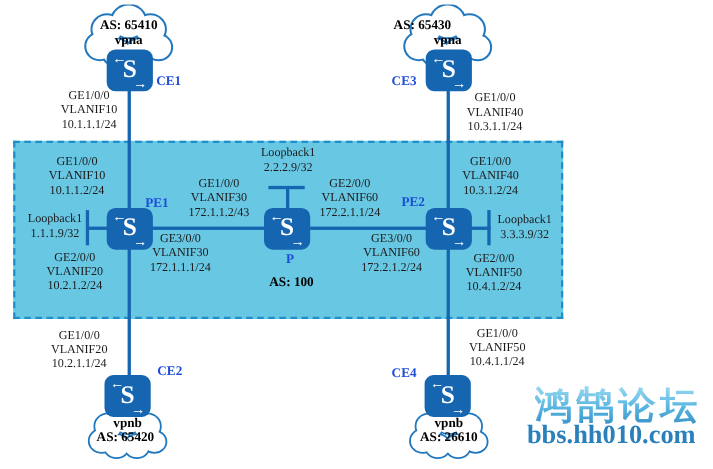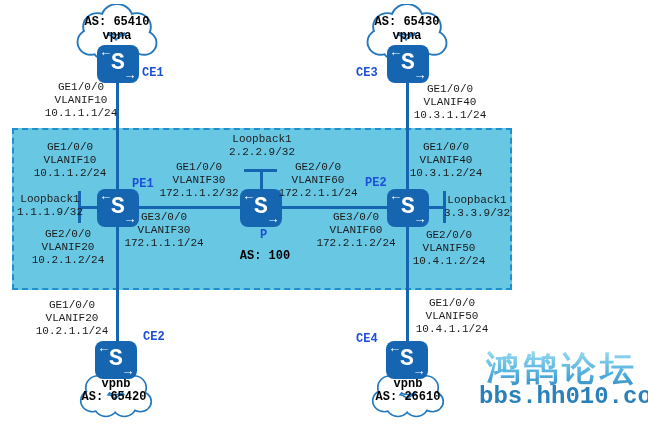--- a/index.html
+++ b/index.html
@@ -1,18 +1,18 @@
 <!DOCTYPE html>
 <html><head>
 <meta charset="utf-8">
 <style>
   html,body{margin:0;padding:0;background:#fff;}
   .canvas{
     position:relative;width:648px;height:426px;background:#fff;overflow:hidden;
-    font-family:Liberation Mono, monospace;color:#1b1b1b;
+    font-family:Liberation Serif, serif;color:#1b1b1b;
   }
   .backbone{
     position:absolute;left:12px;top:128px;width:500px;height:162px;
     box-sizing:border-box;background:#68C7E3;border:2px dashed #1E8FCB;
   }
   .line{position:absolute;background:#1565B0;}
   .router{
     position:absolute;width:42px;height:38px;background:#1565B0;border-radius:8px;
     color:#fff;z-index:6;
   }
@@ -105,21 +105,21 @@
     <g fill="#fff">
       <circle cx="22" cy="42" r="13"></circle>
         <circle cx="29" cy="25" r="14"></circle>
         <circle cx="50" cy="17" r="16"></circle>
       <circle cx="71" cy="25" r="14"></circle>
         <circle cx="79" cy="43" r="12"></circle>
         <circle cx="60" cy="48" r="13"></circle>
         <circle cx="38" cy="48" r="13"></circle>
     </g>
   </svg>
-  <div class="ctext" style="left:407px;top:15px;">AS: 65430</div>
+  <div class="ctext" style="left:384px;top:15px;">AS: 65430</div>
   <div class="ctext" style="left:407px;top:29px;">vpna</div>
 
   <svg class="cloud" style="left:74px;top:368px;" width="84" height="50" viewBox="0 0 100 64" preserveAspectRatio="none">
     <g fill="#fff" stroke="#2278BE" stroke-width="4">
       <circle cx="22" cy="42" r="13"></circle>
         <circle cx="29" cy="25" r="14"></circle>
         <circle cx="50" cy="17" r="16"></circle>
       <circle cx="71" cy="25" r="14"></circle>
         <circle cx="79" cy="43" r="12"></circle>
         <circle cx="60" cy="48" r="13"></circle>
@@ -232,21 +232,21 @@
     <div>10.2.1.2/24</div>
   </div>
   <div class="iflabel" style="left:164px;top:211px;">
     <div>GE3/0/0</div>
     <div>VLANIF30</div>
     <div>172.1.1.1/24</div>
   </div>
   <div class="iflabel" style="left:199px;top:161px;">
     <div>GE1/0/0</div>
     <div>VLANIF30</div>
-    <div>172.1.1.2/32</div>
+    <div>172.1.1.2/43</div>
   </div>
   <div class="iflabel" style="left:262px;top:133px;">
     <div>Loopback1</div>
     <div>2.2.2.9/32</div>
   </div>
   <div class="iflabel" style="left:318px;top:161px;">
     <div>GE2/0/0</div>
     <div>VLANIF60</div>
     <div>172.2.1.1/24</div>
   </div>

